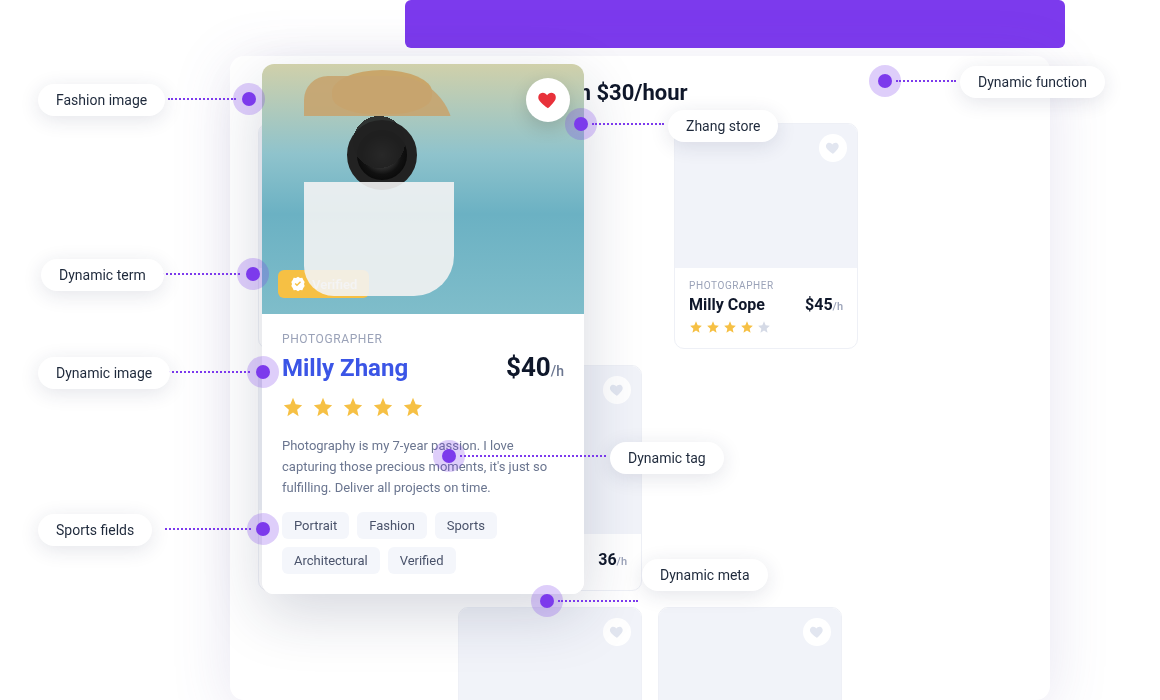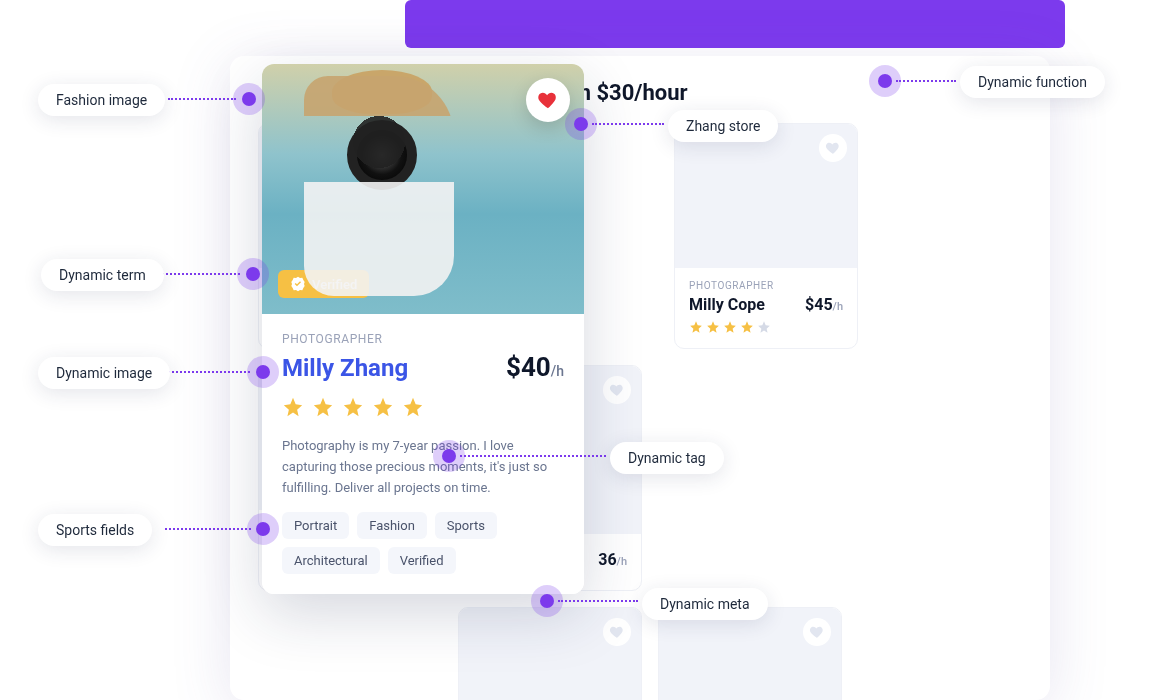--- a/index.html
+++ b/index.html
@@ -245,15 +245,15 @@
 <div class="line" style="left:896px;top:80px;width:60px"></div>
 
 <div class="pill" style="left:668px;top:110px">Zhang store</div>
 <div class="dot" style="left:574px;top:117px"></div>
 <div class="line" style="left:592px;top:123px;width:72px"></div>
 
 <div class="pill" style="left:610px;top:442px">Dynamic tag</div>
 <div class="dot" style="left:442px;top:449px"></div>
 <div class="line" style="left:460px;top:455px;width:146px"></div>
 
-<div class="pill" style="left:642px;top:588px">Dynamic meta</div>
+<div class="pill" style="left:642px;top:559px">Dynamic meta</div>
 <div class="dot" style="left:540px;top:594px"></div>
 <div class="line" style="left:558px;top:600px;width:80px"></div>
 
 </body></html>

